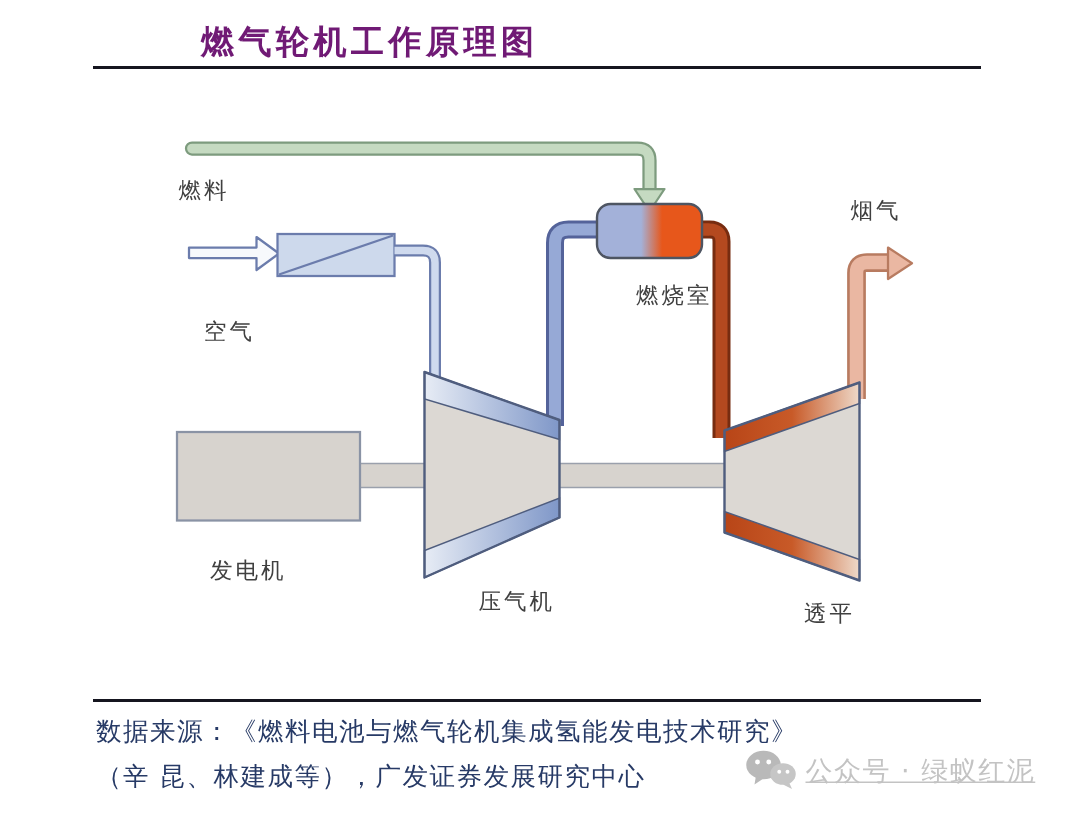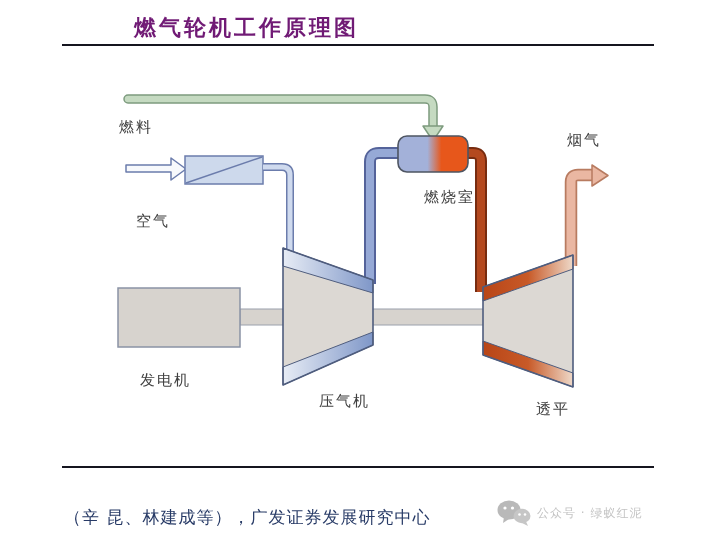--- a/index.html
+++ b/index.html
@@ -50,24 +50,25 @@
   #source-line2 { top: 506px; }
   #watermark {
     left: 494px; top: 499px;
     display: flex;
     align-items: center;
     gap: 6px;
     background: rgba(255,255,255,0.85);
     padding: 1px 3px;
   }
   #watermark-text {
-    font-size: 12px;
+    font-size: 18px;
     color: #c3c3c3;
     letter-spacing: 1px;
     white-space: nowrap;
+    text-decoration: underline;
   }
   svg { display: block; }
 </style>
 </head>
 <body>
 
 <div id="page">
 
   <div id="title" class="abs">燃气轮机工作原理图</div>
   <div id="rule-top" class="rule abs"></div>
@@ -152,20 +153,21 @@
 
   <div id="label-fuel" class="abs diag-label">燃料</div>
   <div id="label-air" class="abs diag-label">空气</div>
   <div id="label-combustion" class="abs diag-label">燃烧室</div>
   <div id="label-exhaust" class="abs diag-label">烟气</div>
   <div id="label-generator" class="abs diag-label">发电机</div>
   <div id="label-compressor" class="abs diag-label">压气机</div>
   <div id="label-turbine" class="abs diag-label">透平</div>
 
   <div id="rule-bottom" class="rule abs"></div>
+  <div id="source-line1" class="abs source-line">数据来源：《燃料电池与燃气轮机集成氢能发电技术研究》</div>
   <div id="source-line2" class="abs source-line">（辛 昆、林建成等），广发证券发展研究中心</div>
 
   <div id="watermark" class="abs">
     <svg width="34" height="27" viewBox="0 0 34 27">
       <ellipse cx="12" cy="10" rx="11.5" ry="9.5" fill="#b9b9b9"></ellipse>
       <path d="M7 17 L6 23 L12 19 Z" fill="#b9b9b9"></path>
       <circle cx="8" cy="8" r="1.6" fill="#ffffff"></circle>
       <circle cx="15.5" cy="8" r="1.6" fill="#ffffff"></circle>
       <ellipse cx="25" cy="16" rx="8.5" ry="7.2" fill="#c6c6c6"></ellipse>
       <path d="M29 21.5 L31 26 L25 23 Z" fill="#c6c6c6"></path>

